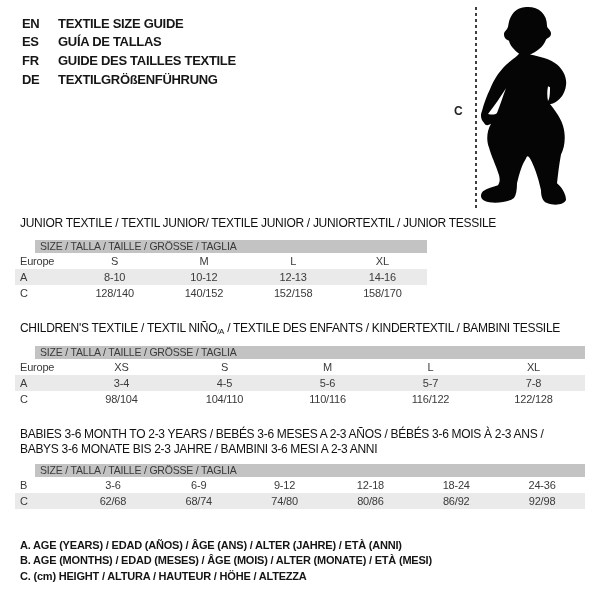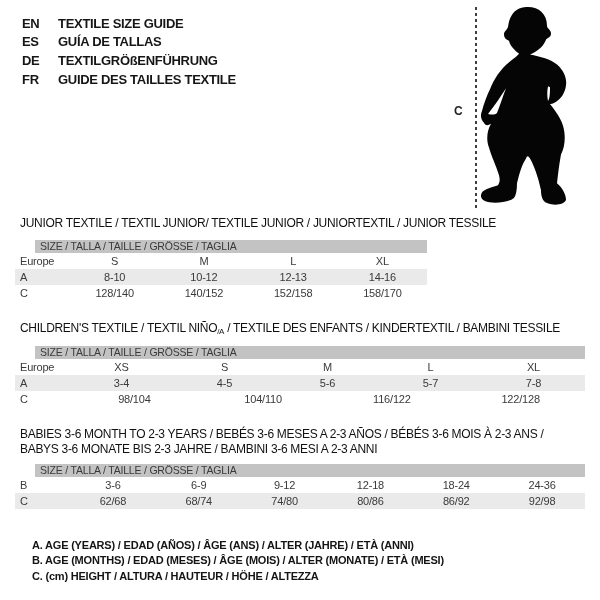--- a/index.html
+++ b/index.html
@@ -22,44 +22,44 @@
   .two-line{line-height:15px;}
   
   .size-table{position:absolute;left:15px;}
   .size-bar{height:13px;line-height:13px;background:#c3c3c3;color:#3a3a3a;
     font-size:10.5px;padding-left:5px;letter-spacing:-0.2px;margin-left:20px;}
   .t-row{display:flex;height:16px;line-height:16px;font-size:11px;color:#3a3a3a;letter-spacing:-0.2px;}
   .t-row.shade{background:#eaeaea;}
   .t-label{width:55px;padding-left:5px;box-sizing:border-box;}
   .t-cell{flex:1;text-align:center;}
   
-  .footnotes{position:absolute;left:32px;top:538px;font-size:11px;font-weight:bold;
+  .footnotes{position:absolute;left:20px;top:538px;font-size:11px;font-weight:bold;
     line-height:15.3px;letter-spacing:-0.2px;color:#141414;white-space:nowrap;}
 </style>
 </head>
 <body>
 
 <div id="canvas">
 
   <div class="lang-block">
     <div class="lang-row">
       <span class="lang-code">EN</span>
       <span>TEXTILE SIZE GUIDE</span>
     </div>
     <div class="lang-row">
       <span class="lang-code">ES</span>
       <span>GUÍA DE TALLAS</span>
     </div>
     <div class="lang-row">
+      <span class="lang-code">FR</span>
+      <span>GUIDE DES TAILLES TEXTILE</span>
+    </div>
+    <div class="lang-row">
       <span class="lang-code">DE</span>
       <span>TEXTILGRÖßENFÜHRUNG</span>
-    </div>
-    <div class="lang-row">
-      <span class="lang-code">FR</span>
-      <span>GUIDE DES TAILLES TEXTILE</span>
     </div>
   </div>
 
   <div class="dash-line"></div>
   <div class="c-label">C</div>
   <svg class="baby" viewBox="0 0 92 205" preserveAspectRatio="none">
     <path fill="#050505" d="M50,3
       C61,3 69,10 69,22 C69,25 73,26 73,30 C73,34 69,34 68,36
       C65,44 58,48 52,51 C62,53 73,56 79,61 C86,67 89,75 88,82
       C87,90 83,96 76,100 C72,102 69,101 69,97
@@ -122,20 +122,21 @@
       <span class="t-cell">3-4</span>
       <span class="t-cell">4-5</span>
       <span class="t-cell">5-6</span>
       <span class="t-cell">5-7</span>
       <span class="t-cell">7-8</span>
     </div>
     <div class="t-row">
       <span class="t-label">C</span>
       <span class="t-cell">98/104</span>
       <span class="t-cell">104/110</span>
+      <span class="t-cell">110/116</span>
       <span class="t-cell">116/122</span>
       <span class="t-cell">122/128</span>
     </div>
   </div>
 
   <div class="sec-title two-line" style="top:427px">
     <div>BABIES 3-6 MONTH TO 2-3 YEARS / BEBÉS 3-6 MESES A 2-3 AÑOS / BÉBÉS 3-6 MOIS À 2-3 ANS /</div>
     <div>BABYS 3-6 MONATE BIS 2-3 JAHRE / BAMBINI 3-6 MESI A 2-3 ANNI</div>
   </div>
   <div class="size-table" style="top:464px;width:570px">

